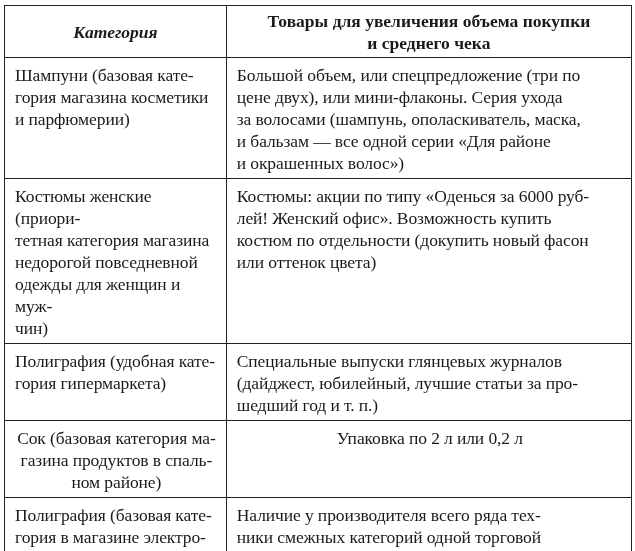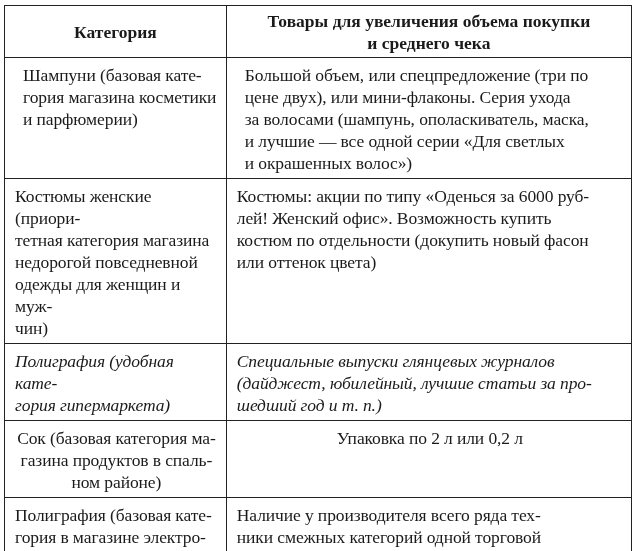--- a/index.html
+++ b/index.html
@@ -17,39 +17,39 @@
     padding: 0;
   }
   .tbl th {
     font-weight: bold;
     font-size: 15.5px;
     line-height: 22px;
     text-align: center;
     vertical-align: middle;
     height: 51px;
   }
-  .col1 { width: 213px; }
+  .col1 { width: 213px; font-style: italic; }
   .col2 { width: 390px; }
   .cell {
     font-family: "Liberation Serif", "DejaVu Serif", serif;
     font-size: 17.5px;
     line-height: 22px;
     padding: 6px 8px 4px 10px;
     white-space: pre-line;
     letter-spacing: -0.1px;
   }
   .head-cell {
     font-family: "Liberation Serif", "DejaVu Serif", serif;
     font-size: 17.5px;
     white-space: pre-line;
     padding: 2px 6px;
   }
-  tr.r1 td { height: 114px; padding-left: 8px; }
+  tr.r1 td { height: 114px; }
   tr.r2 td { height: 113px; margin-left: 28px; }
-  tr.r3 td { height: 73px; font-style: italic; }
+  tr.r3 td { height: 73px; }
   tr.r4 td { height: 71px; text-align: center; }
   tr.r5 td { height: 113px; }
 </style>
 </head>
 <body>
 
 <table class="tbl">
   <thead>
     <tr>
       <th class="col1">
@@ -65,21 +65,21 @@
     <tr class="r1">
       <td>
           <div class="cell">Шампуни (базовая кате-
 гория магазина косметики
 и парфюмерии)</div>
         </td>
       <td>
           <div class="cell">Большой объем, или спецпредложение (три по
 цене двух), или мини-флаконы. Серия ухода
 за волосами (шампунь, ополаскиватель, маска,
-и лучшие — все одной серии «Для светлых
+и бальзам — все одной серии «Для районе
 и окрашенных волос»)</div>
         </td>
     </tr>
     <tr class="r2">
       <td>
           <div class="cell">Костюмы женские (приори-
 тетная категория магазина
 недорогой повседневной
 одежды для женщин и муж-
 чин)</div>

